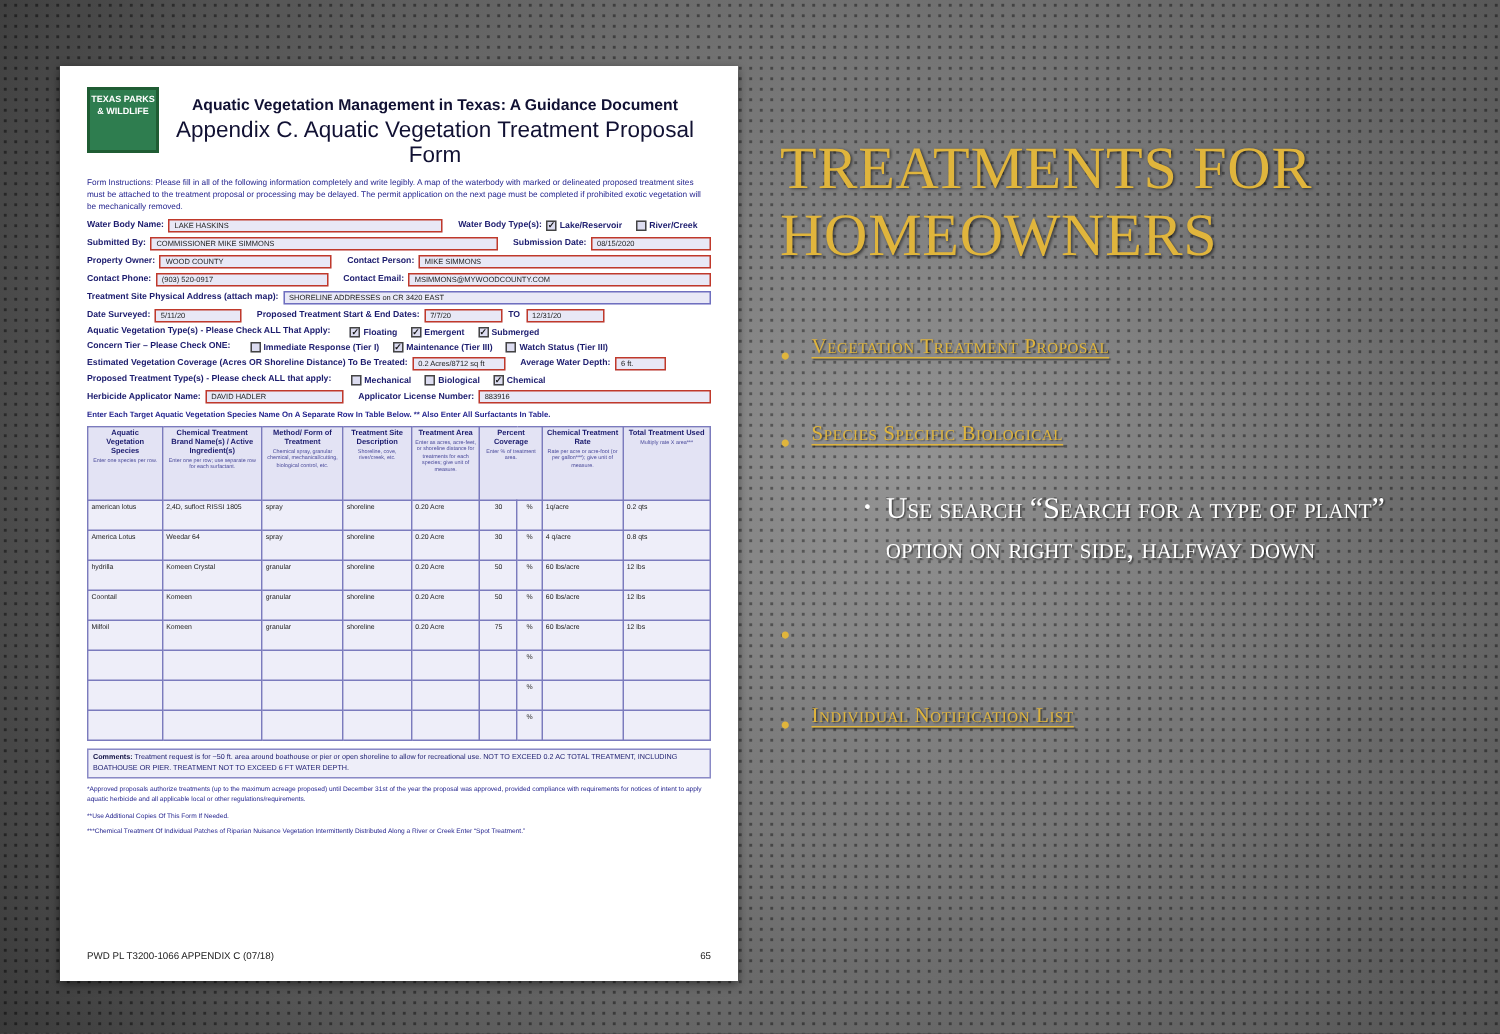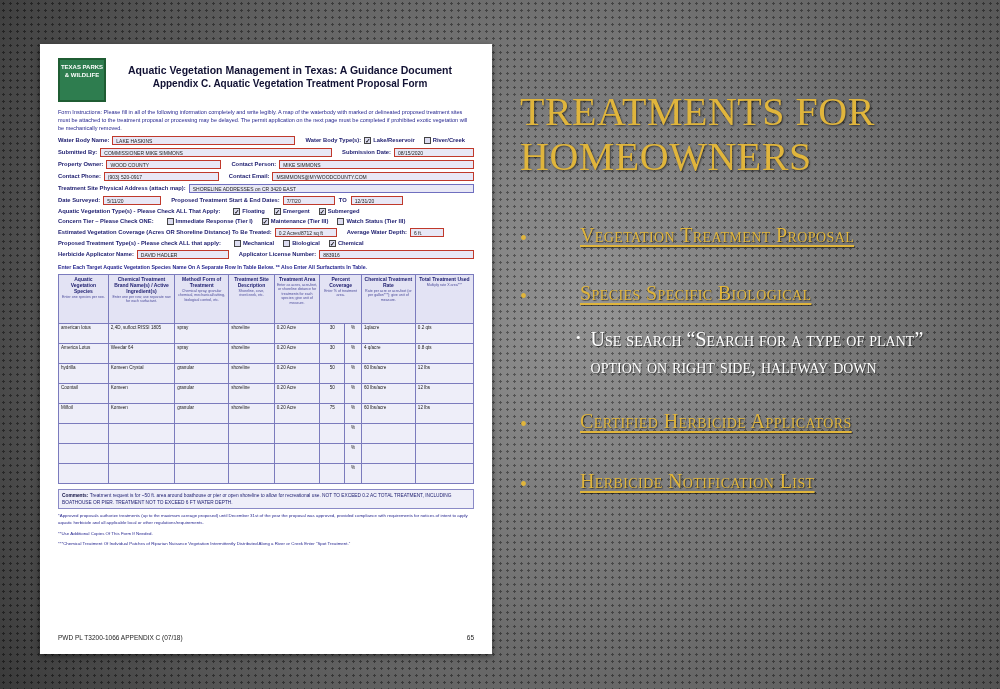--- a/index.html
+++ b/index.html
@@ -62,27 +62,26 @@
   .bullet-dot {
     color: #e0b53c;
     font-size: 20px;
     line-height: 1;
     margin-right: 14px;
     margin-top: 4px;
     flex: 0 0 auto;
   }
   .bullet-text {
     color: #e0b53c;
-    font-size: 20px;
+    font-size: 14px;
     font-variant: small-caps;
     text-decoration: underline;
     text-underline-offset: 3px;
     letter-spacing: 0.4px;
     text-shadow: 1px 1px 1px rgba(0,0,0,0.5);
-    margin-left: 39px;
   }
   .sub-row {
     display: flex;
     align-items: flex-start;
     margin: -14px 0 30px 56px;
   }
   .sub-dot {
     color: #ffffff;
     font-size: 13px;
     line-height: 1;
@@ -142,22 +141,22 @@
     flex: 1;
     text-align: center;
     padding-top: 6px;
   }
   .doc-title-1 {
     font-size: 10.5px;
     font-weight: bold;
     color: #111133;
   }
   .doc-title-2 {
-    font-size: 10px;
-    font-weight: bold;
+    font-size: 15px;
+    font-weight: normal;
     color: #111133;
     margin-top: 2px;
   }
   .doc-instr {
     margin-top: 7px;
     font-size: 5.5px;
     line-height: 1.45;
     color: #26268f;
   }
 
@@ -528,23 +527,22 @@
         <span class="bullet-text">Species Specific Biological</span>
       </div>
 
       <div class="sub-row">
         <span class="sub-dot">•</span>
         <span class="sub-text">Use search “Search for a type of plant” option on right side, halfway down</span>
       </div>
 
       <div class="bullet-row" style="margin-bottom:36px">
         <span class="bullet-dot">•</span>
-        <span class="bullet-text">Certified Herbicide Applicators</span>
       </div>
 
       <div class="bullet-row">
         <span class="bullet-dot">•</span>
-        <span class="bullet-text">Herbicide Notification List</span>
+        <span class="bullet-text">Individual Notification List</span>
       </div>
 
     </div>
   </div>
 </div>
 
 </body></html>

